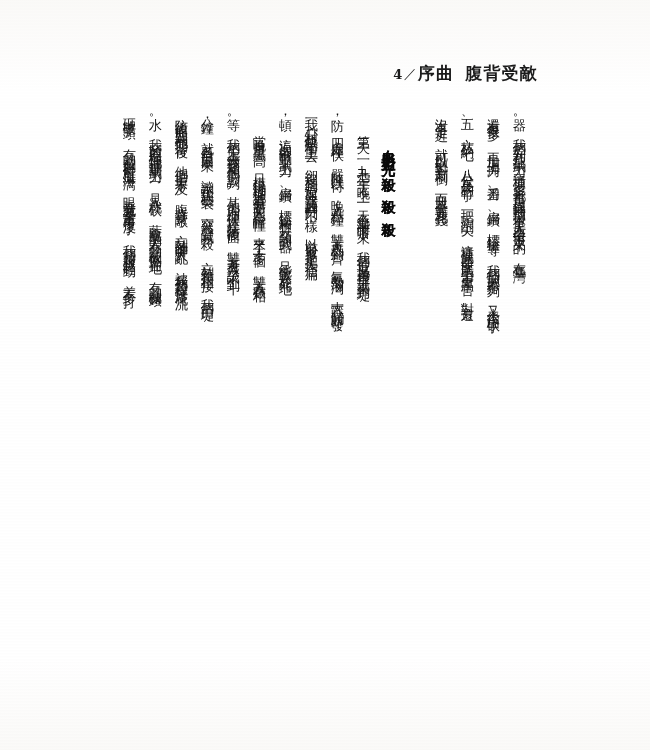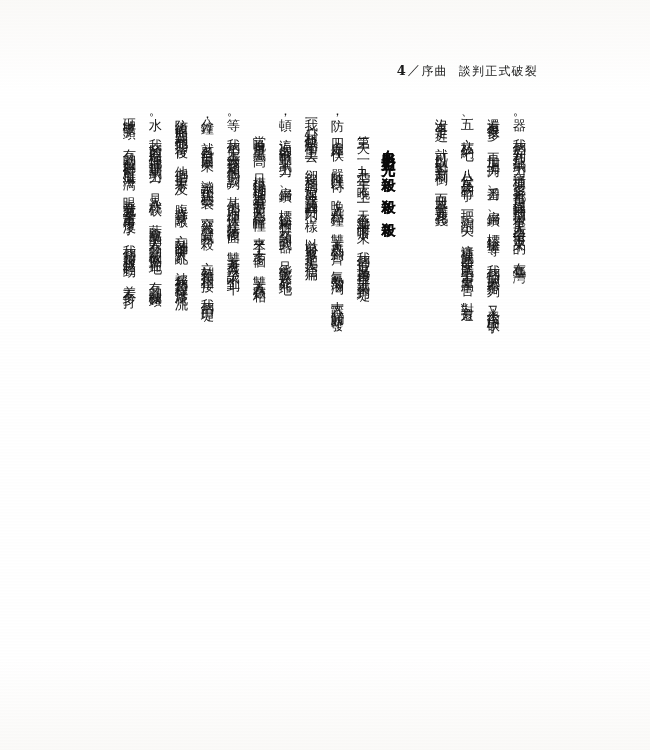--- a/index.html
+++ b/index.html
@@ -43,22 +43,22 @@
     font-weight: 700;
     letter-spacing: 0.5px;
   }
   #header .slash {
     font-size: 13px;
     padding: 0 1px;
     transform: translateY(-1px);
   }
   #header .chapter,
   #header .booktitle {
-    font-size: 12px;
-    font-weight: 400;
+    font-size: 17px;
+    font-weight: 700;
     letter-spacing: 1.2px;
     text-align: center;
   }
   #header .gap { display: inline-block; width: 11px; }
 
   
   #textblock {
     position: absolute;
     top: 108px;
     left: 108px;
@@ -124,21 +124,21 @@
 </head>
 <body>
 
 <div id="page">
 
   <div id="header">
     <span class="folio">4</span>
     <span class="slash">／</span>
     <span class="chapter">序曲</span>
     <span class="gap"></span>
-    <span class="booktitle">談判正式破裂</span>
+    <span class="booktitle">腹背受敵</span>
   </div>
 
   <div id="textblock">
       <div class="col">器。我們弄到八把武士刀（這種刀多半都是日據時期日本軍人所遺留下來的，在臺灣</div>
       <div class="col">還有很多），再加上掃刀、番刀、扁鑽、標槍等等。我們怕武器不夠，又去後山砍了</div>
       <div class="col">五、六枝約七、八公尺長的竹子，把一頭削尖，這種武器要比武士刀更厲害，對方還</div>
       <div class="col">沒有走近，就可以把對方刺倒，而且不需要花錢。</div>
       <div class="col spacer"></div>
       <div class="col head"><span>血影刀光</span><span class="seg-gap"></span><span>殺！殺！殺！</span></div>
       <div class="col indent">第三天，一九七二年一天晚上，天色漸漸暗下來，我們這批兄弟很早就來到堤</div>

